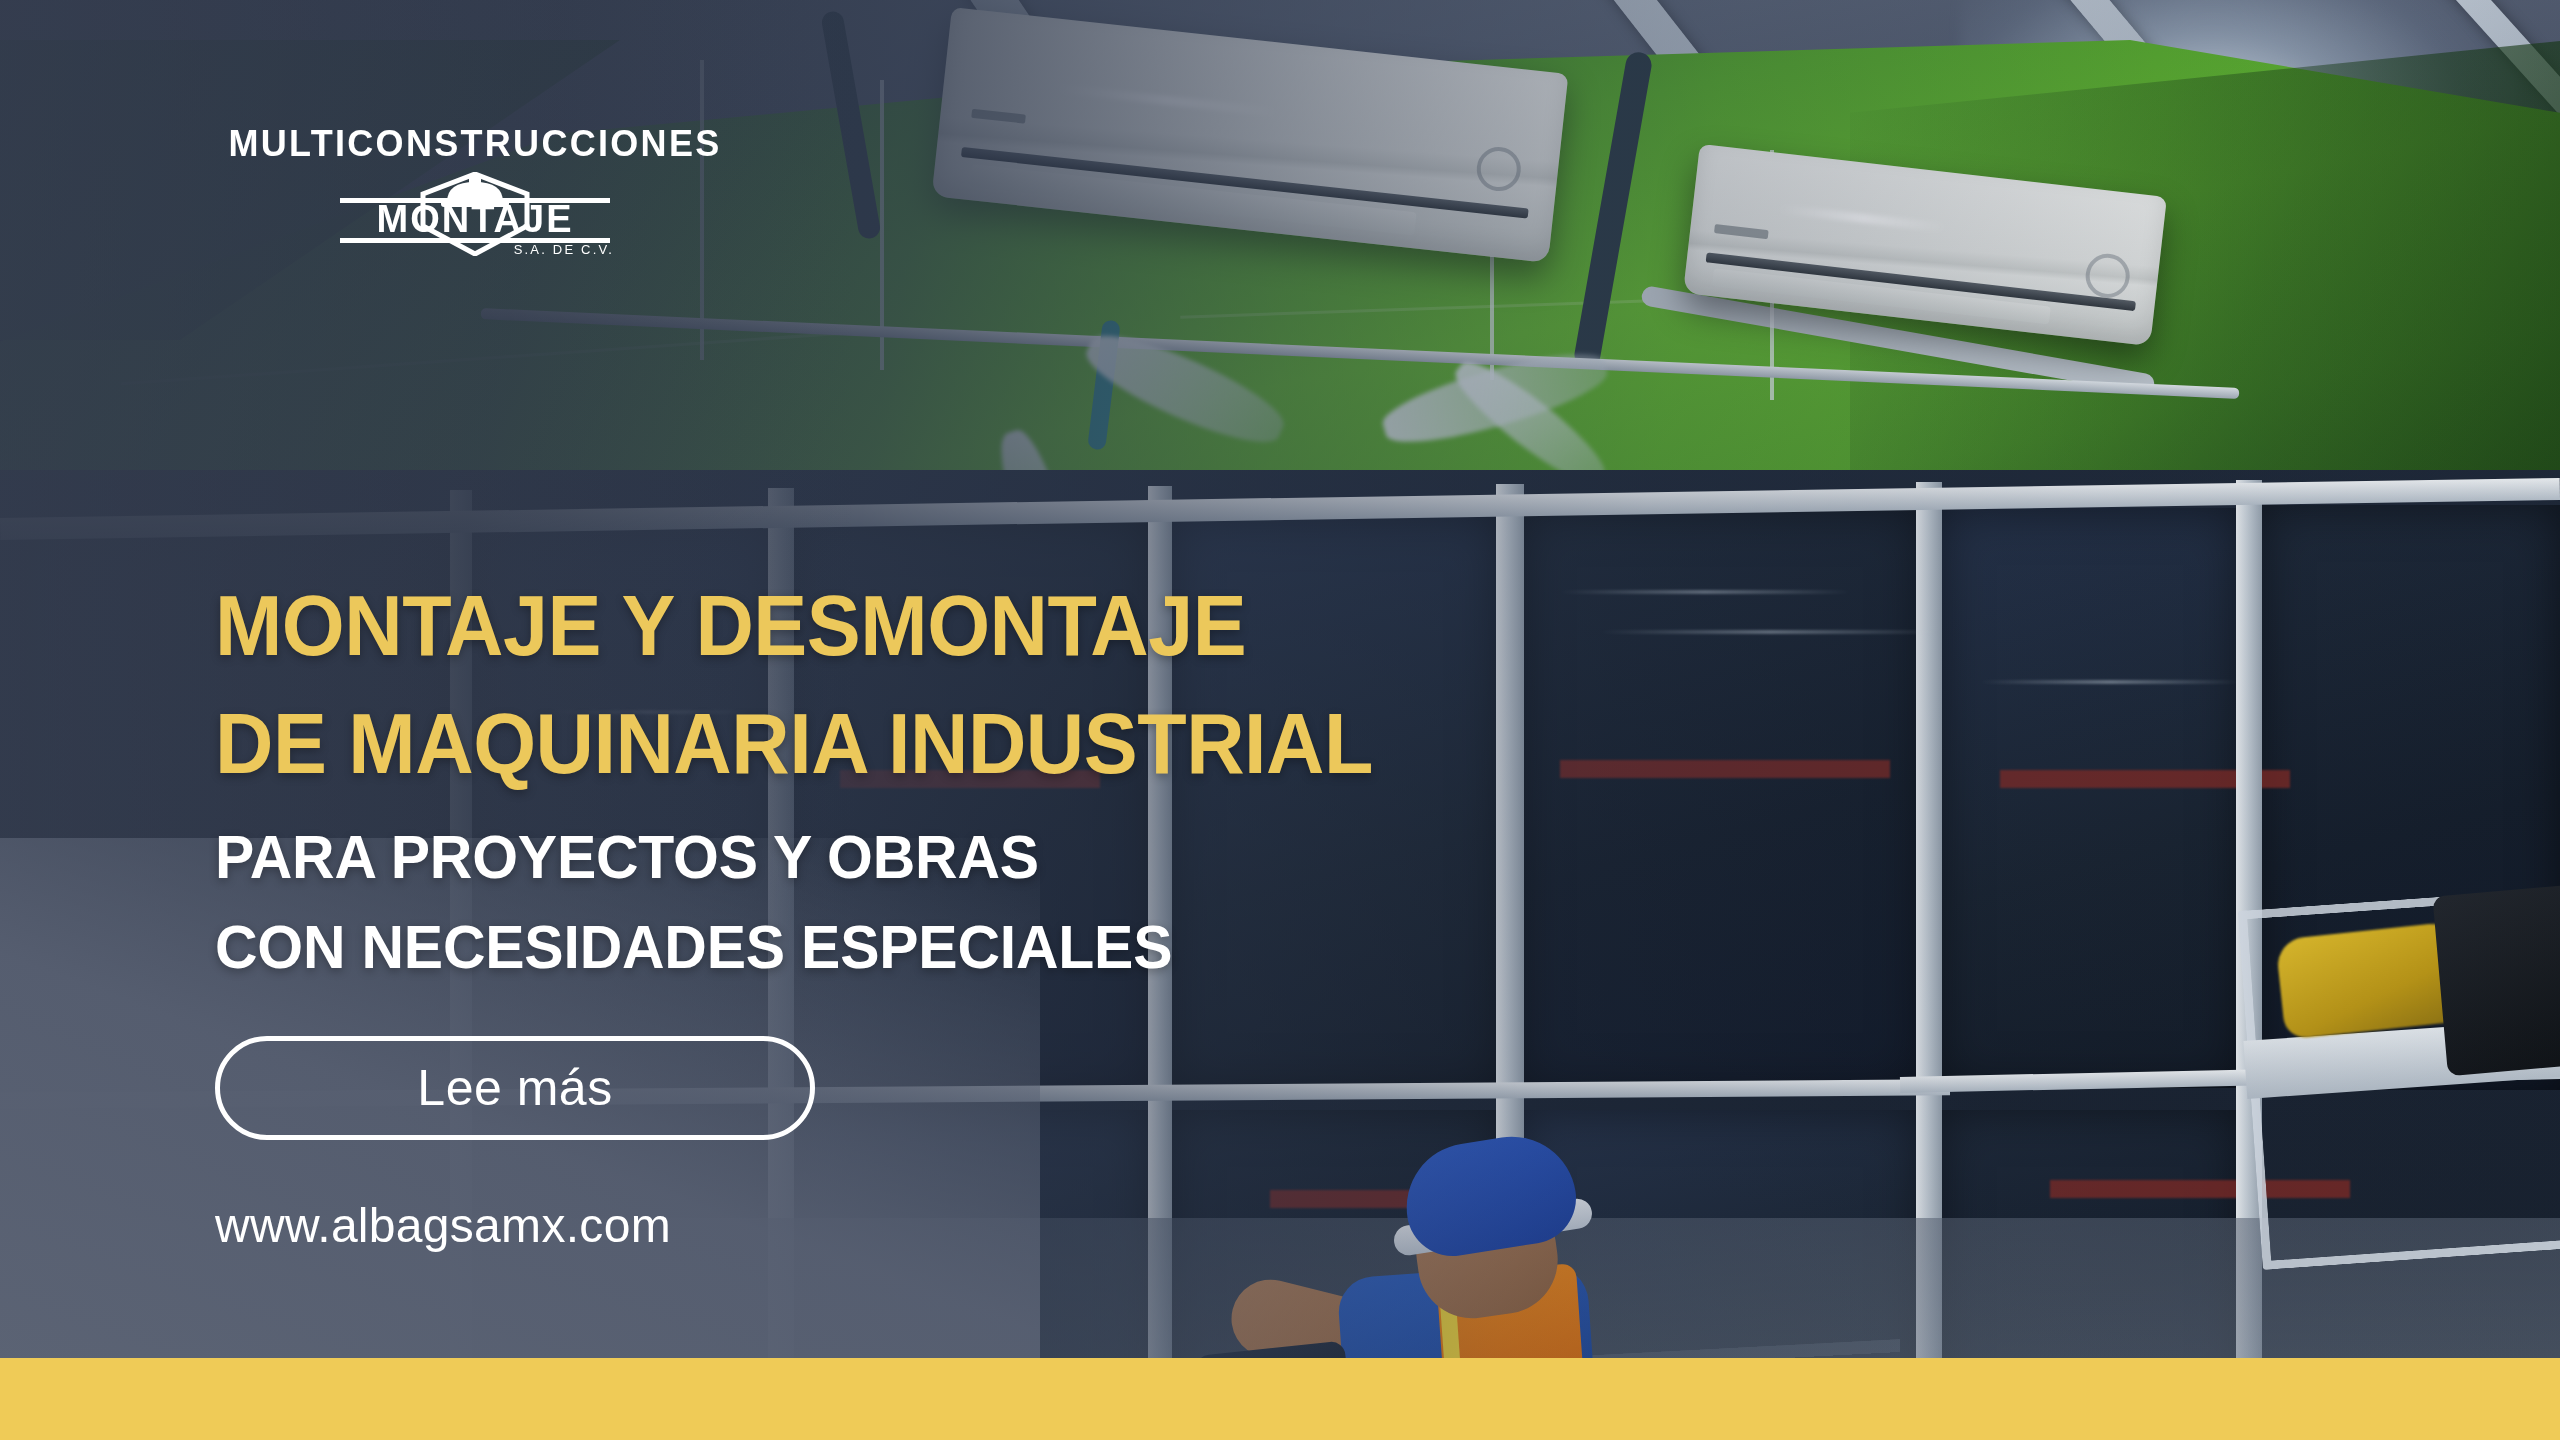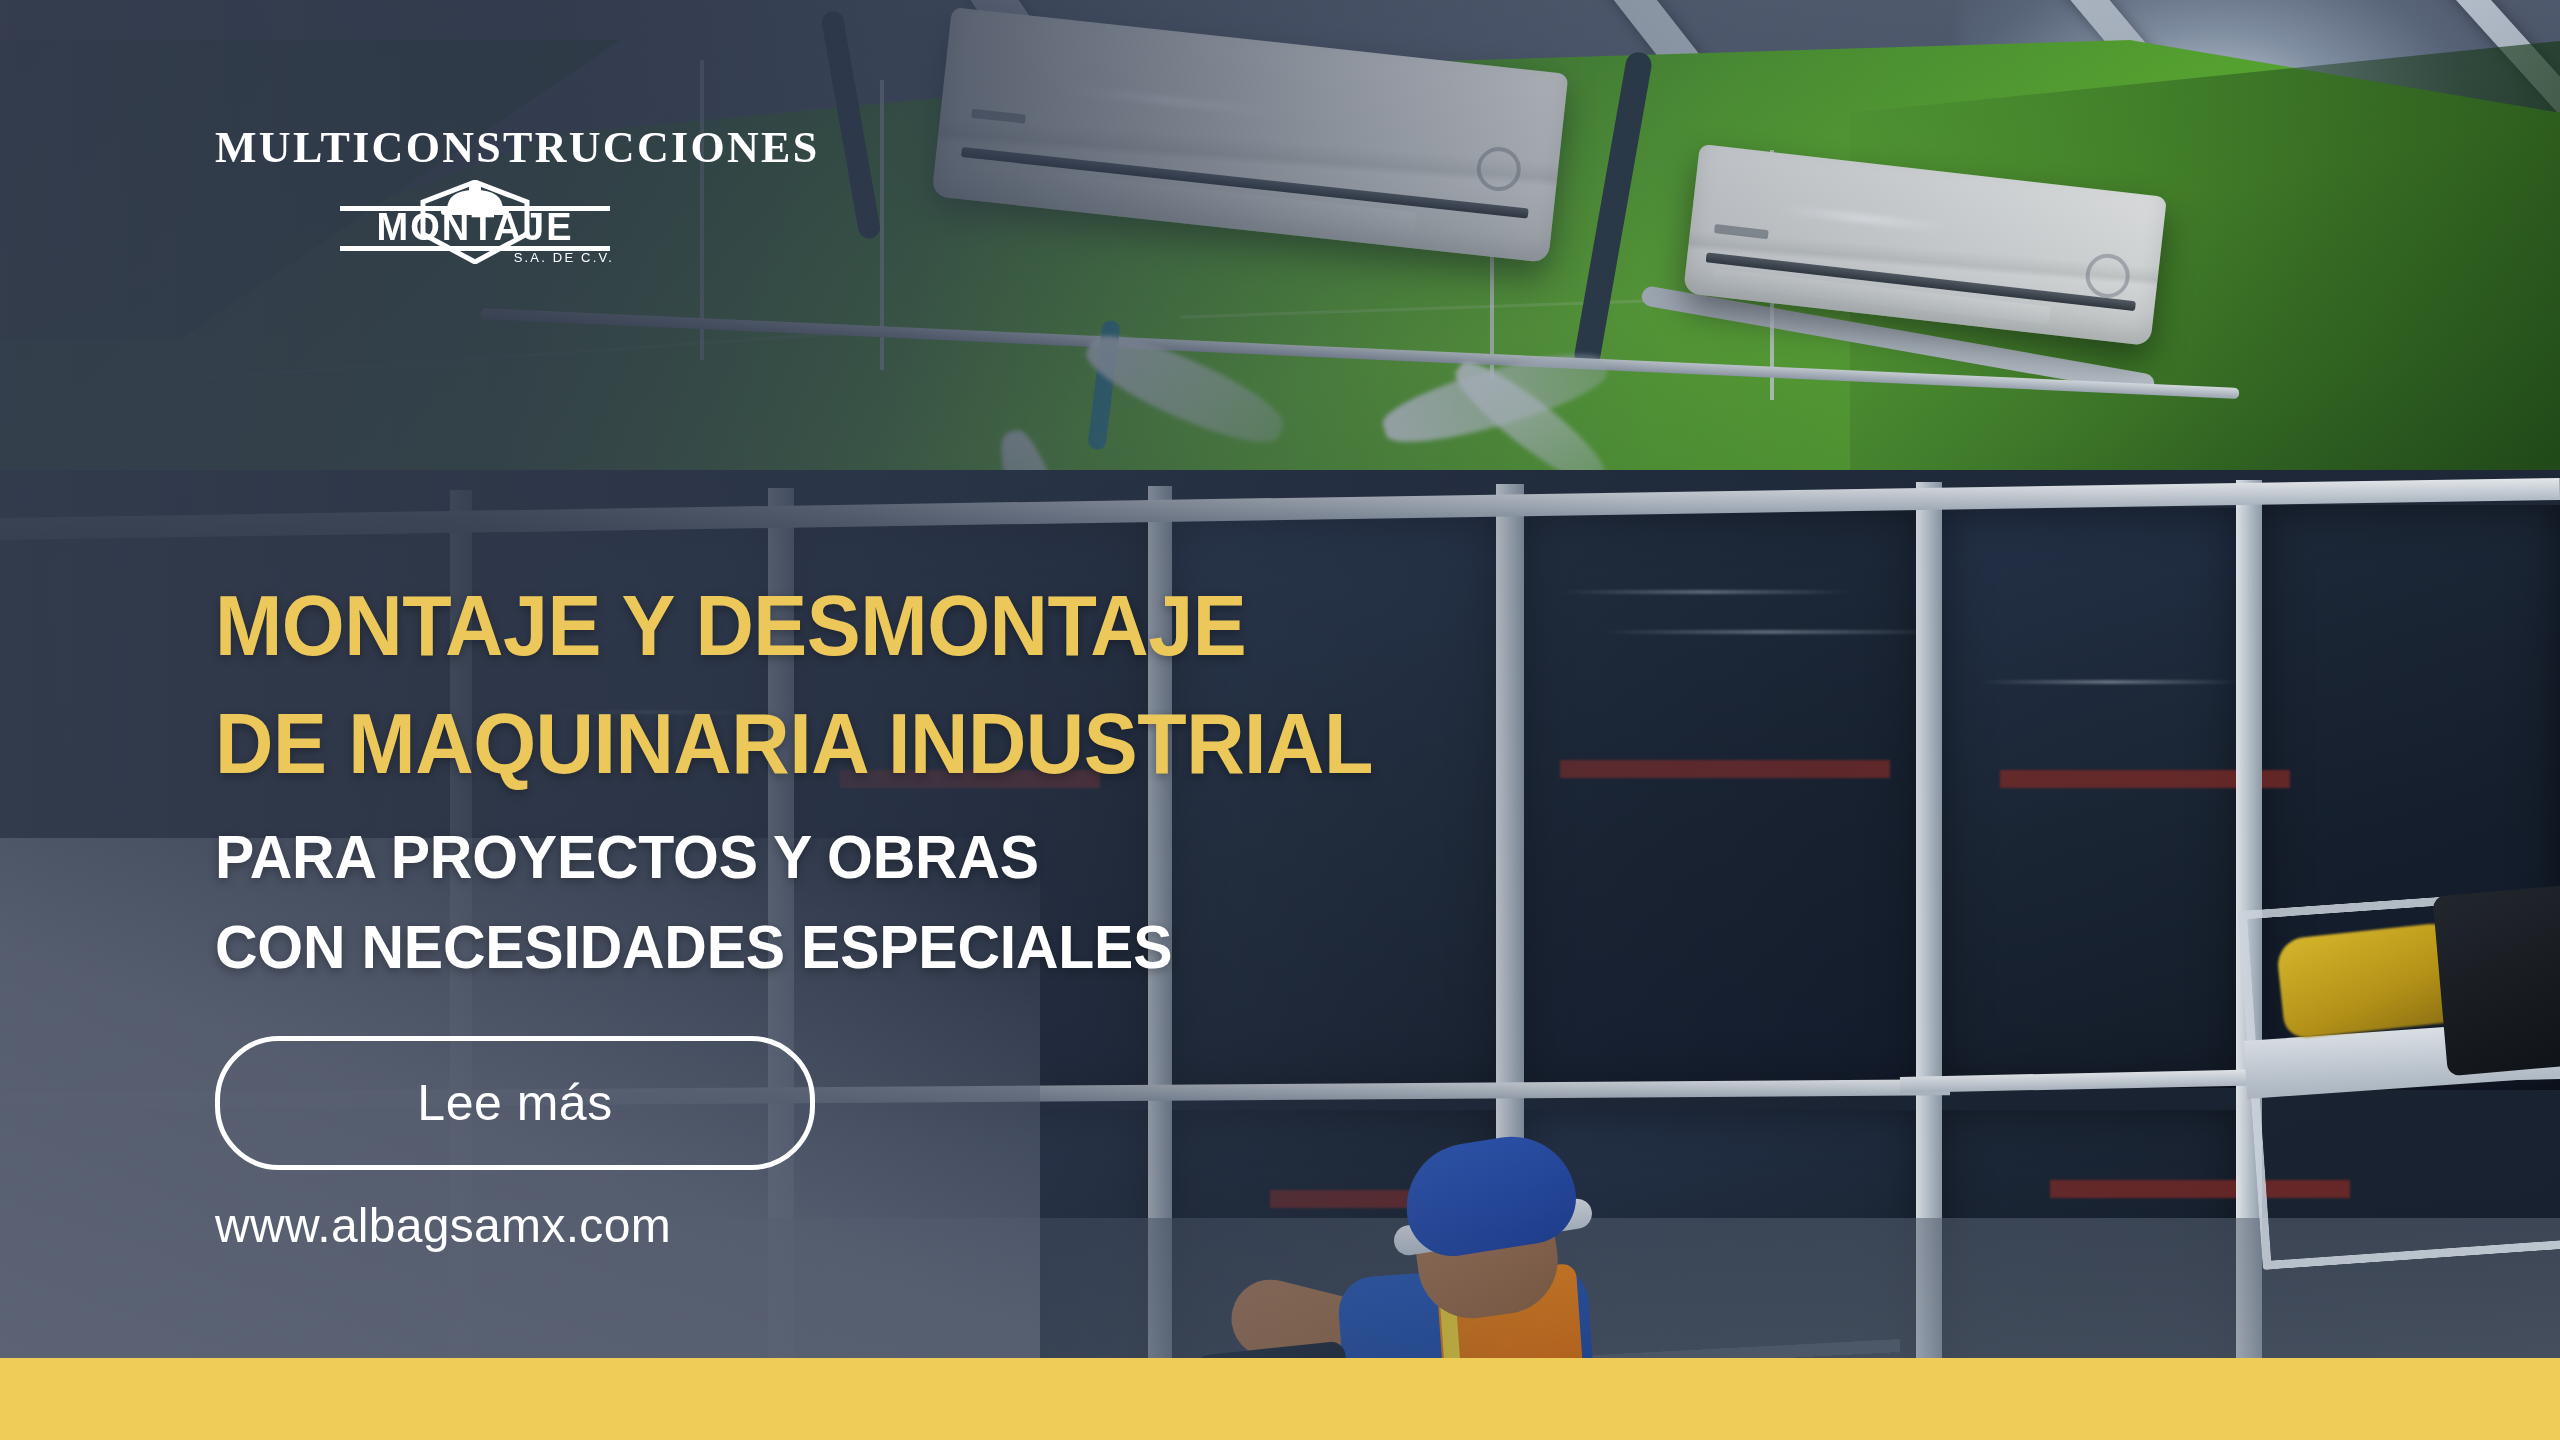--- a/index.html
+++ b/index.html
@@ -211,22 +211,22 @@
   .overlay-softleft {
     position:absolute; left:0; top:0; width:860px; bottom:82px;
     background:linear-gradient(90deg, rgba(58,66,84,.55), rgba(58,66,84,0));
   }
 
   
   .content { position:absolute; left:215px; top:0; width:1700px; bottom:82px; }
 
   .brandblock { position:absolute; left:0; top:126px; width:520px; }
   .brand-word {
-    font-size:44px; font-weight:700; letter-spacing:2.3px; color:#ffffff;
-    text-align:center; line-height:1; font-family:Liberation Serif, serif;
+    font-size:36px; font-weight:700; letter-spacing:2.3px; color:#ffffff;
+    text-align:center; line-height:1; font-family:Liberation Sans, sans-serif;
   }
 
   .logo-badge { position:relative; width:270px; margin:10px auto 0; height:86px; }
   .logo-hex {
     position:absolute; left:50%; transform:translateX(-50%); top:0;
     width:116px; height:84px;
   }
   .logo-rule-top, .logo-rule-bot {
     position:absolute; left:0; width:270px; height:5px; background:#ffffff;
   }
@@ -252,21 +252,21 @@
 
   .subhead {
     position:absolute; left:0; top:826px; width:1400px;
     font-size:62px; line-height:1.0; font-weight:700; color:#ffffff;
     letter-spacing:-0.2px; transform:scaleX(0.95); transform-origin:left center;
     text-shadow:0 3px 10px rgba(0,0,0,.30);
   }
   .subhead .l2 { display:block; margin-top:28px; }
 
   .cta {
-    position:absolute; left:0; top:1036px; width:600px; height:134px;
+    position:absolute; left:0; top:1036px; width:600px; height:104px;
     border:5px solid #ffffff; border-radius:64px; background:transparent;
     color:#ffffff; font-size:50px; font-weight:400; cursor:pointer;
     display:flex; align-items:center; justify-content:center;
     font-family:"Liberation Sans", sans-serif; letter-spacing:.5px;
   }
 
   .weburl {
     position:absolute; left:0; top:1198px;
     font-size:48px; font-weight:400; color:#ffffff; letter-spacing:.3px;
     text-decoration:none; display:inline-block;

